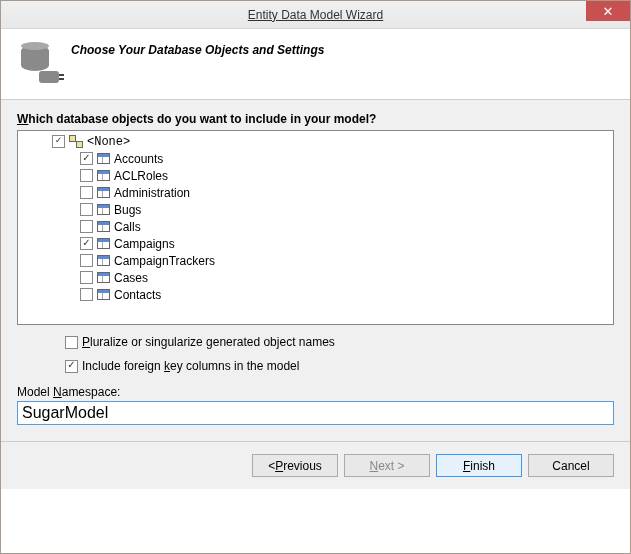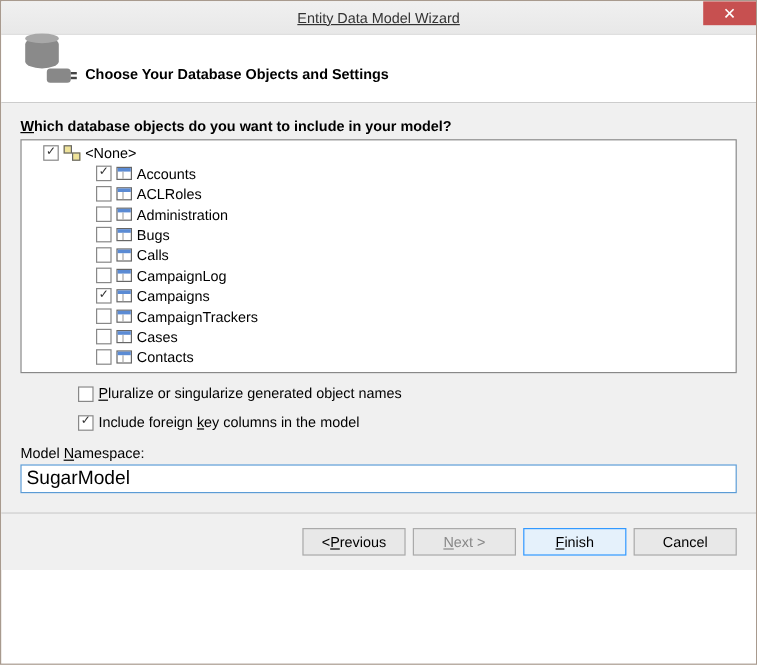--- a/index.html
+++ b/index.html
@@ -24,24 +24,25 @@
   }
   .titlebar .title { font-size: 12px; color: #333; text-decoration: underline; }
   .close-btn {
     position: absolute; right: 0; top: 0;
     width: 44px; height: 20px;
     background: #c75050; color: #fff;
     display: flex; align-items: center; justify-content: center;
     font-size: 13px;
   }
   .header {
-    padding: 0 18px 16px 18px;
+    padding: 14px 18px 16px 18px;
     background: #fff;
     display: flex;
-    align-items: flex-end;
+    align-items: flex-start;
+    font-style: italic;
   }
   .db-icon { width: 40px; height: 40px; margin-right: 12px; position: relative; }
   .db-icon .cyl {
     width: 28px; height: 26px;
     background: #8a8a8a;
     border-radius: 14px/6px;
     position: absolute; top: 2px; left: 2px;
   }
   .db-icon .cyl::before {
     content: ""; position: absolute; top: -3px; left: 0;
@@ -66,21 +67,21 @@
 
   .tree-box {
     background: #fff;
     border: 1px solid #888;
     height: 195px;
     overflow-y: scroll;
     padding: 2px 0 2px 6px;
     position: relative;
   }
   .tree-node { display: flex; align-items: center; height: 17px; }
-  .tree-node.root { margin-left: 12px; }
+  .tree-node.root { margin-left: 28px; font-family: Liberation Mono, monospace; }
   .tree-node.child { margin-left: 56px; }
   .cbox {
     width: 13px; height: 13px; border: 1px solid #888;
     background: #fff; margin-right: 4px; display: inline-flex;
     align-items: center; justify-content: center;
     font-size: 10px; color: #333; line-height: 1;
   }
   .cbox.checked::before { content: "✓"; position: relative; top: -1px; }
   .tbl-icon {
     width: 13px; height: 11px; border: 1px solid #666;
@@ -188,25 +189,20 @@
           <span class="cbox"></span>
           <span class="tbl-icon"></span>
           <span class="node-label">Bugs</span>
         </div>
         <div class="tree-node child">
           <span class="cbox"></span>
           <span class="tbl-icon"></span>
           <span class="node-label">Calls</span>
         </div>
         <div class="tree-node child">
-          <span class="cbox"></span>
-          <span class="tbl-icon"></span>
-          <span class="node-label">CampaignLog</span>
-        </div>
-        <div class="tree-node child">
           <span class="cbox checked"></span>
           <span class="tbl-icon"></span>
           <span class="node-label">Campaigns</span>
         </div>
         <div class="tree-node child">
           <span class="cbox"></span>
           <span class="tbl-icon"></span>
           <span class="node-label">CampaignTrackers</span>
         </div>
         <div class="tree-node child">

